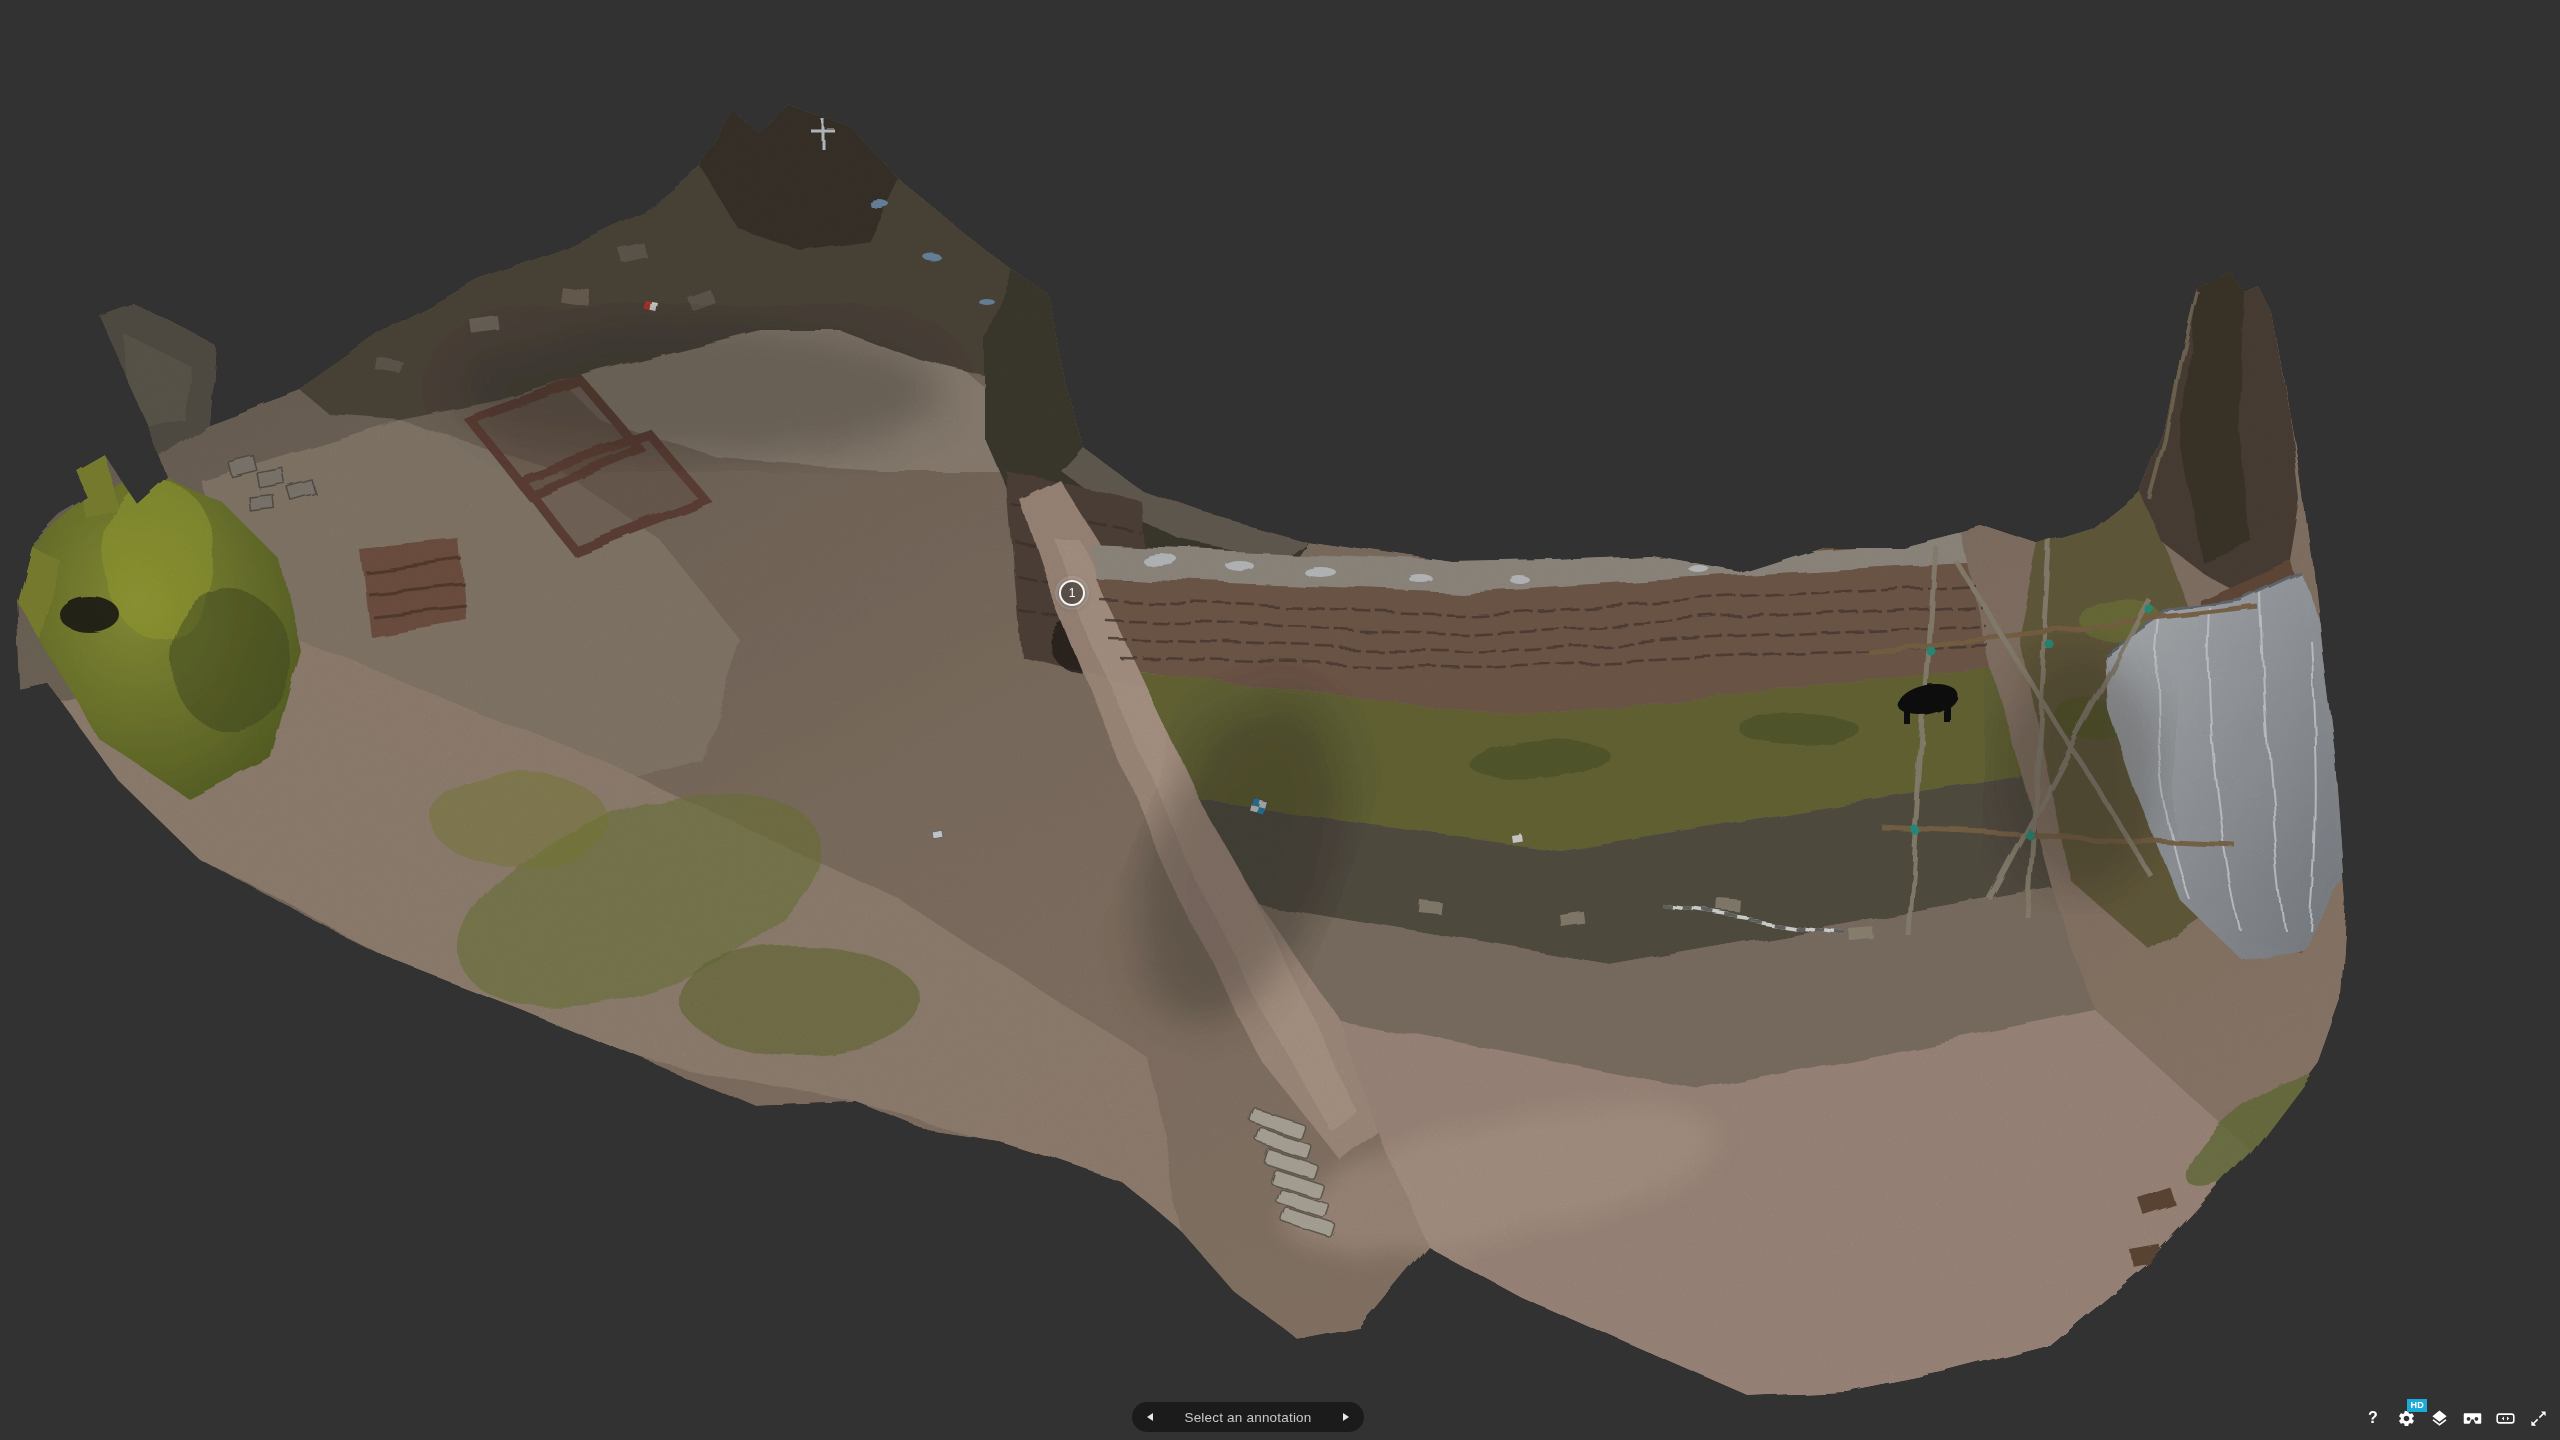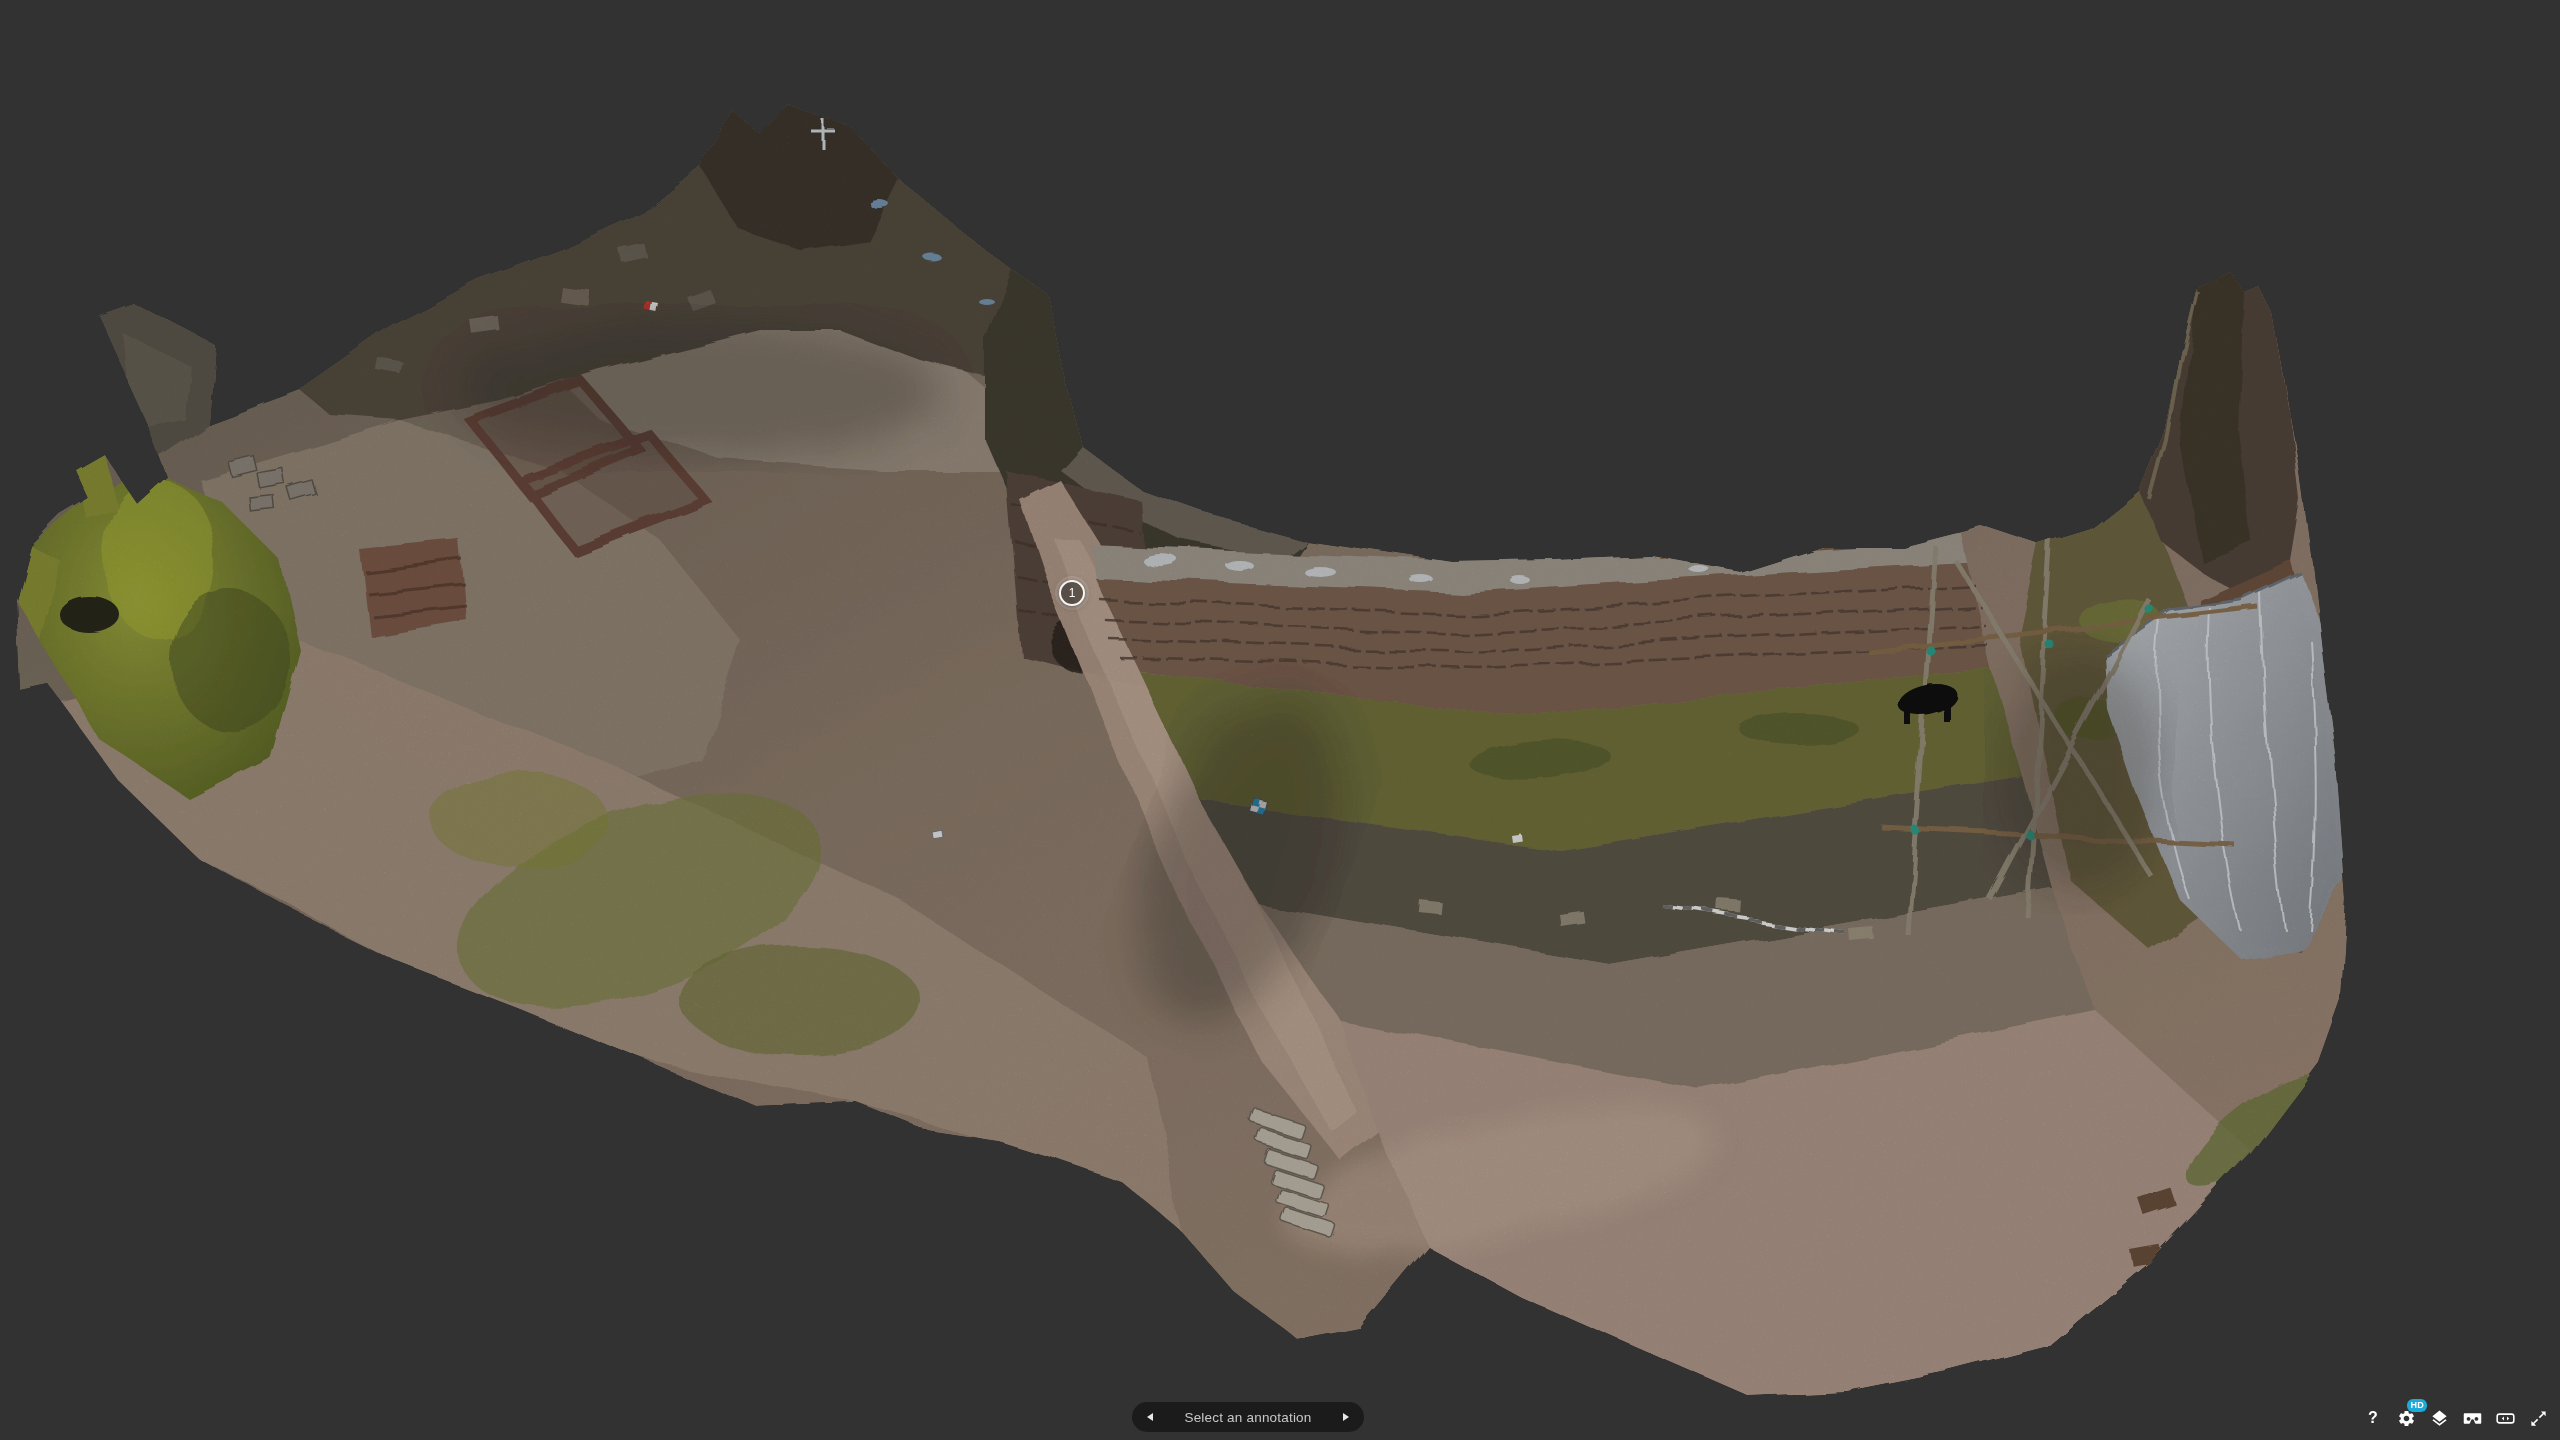--- a/index.html
+++ b/index.html
@@ -22,21 +22,21 @@
   .tri.left{border-top:4.5px solid transparent;border-bottom:4.5px solid transparent;border-right:6px solid #e8e8e8;}
   .tri.right{border-top:4.5px solid transparent;border-bottom:4.5px solid transparent;border-left:6px solid #e8e8e8;}
 
   
   .toolbar{position:absolute;right:12px;bottom:12px;display:flex;align-items:center;gap:13px;}
   .tool{position:relative;width:20px;height:20px;display:flex;align-items:center;justify-content:center;
     cursor:pointer;}
   .tool svg{display:block;}
   .help{color:#fff;font-size:16px;font-weight:bold;line-height:1;}
   .hd-badge{position:absolute;top:-9px;right:-11px;background:var(--accent,#1caad9);color:#fff;
-    font-size:9px;font-weight:bold;line-height:1;padding:2px 3px;border-radius:6px;letter-spacing:.3px;}
+    font-size:9px;font-weight:bold;line-height:1;padding:2px 3px;border-radius:0;letter-spacing:.3px;}
 </style>
 </head>
 <body style="background: rgb(50, 50, 50);">
 
 <div class="stage">
 
   <svg class="terrain" width="2560" height="1440" viewBox="0 0 2560 1440">
     <defs>
       <clipPath id="site">
           <path d="M20,690 L16,600 30,545 60,515 88,498 74,468 102,452 138,505 168,478 150,430 96,312 130,300 214,344 208,424 300,390 392,326 478,280 560,250 642,212 700,166 734,112 758,132 788,104 850,126 900,180 962,232 1012,270 1046,292 1066,380 1082,446 1142,490 1204,512 1306,540 1452,562 1556,560 1652,556 1740,572 1822,546 1902,546 1980,526 2040,546 2092,530 2140,492 2164,432 2180,352 2196,286 2228,270 2244,292 2258,286 2272,312 2300,472 2312,562 2322,652 2336,762 2346,900 2340,1000 2318,1062 2250,1152 2148,1262 2048,1346 1948,1372 1848,1392 1748,1396 1638,1348 1520,1296 1428,1246 1360,1328 1298,1340 1230,1288 1178,1228 1120,1180 1056,1158 998,1140 918,1128 858,1104 758,1108 640,1058 518,1008 398,962 288,908 198,858 120,782 48,684 Z"></path>

